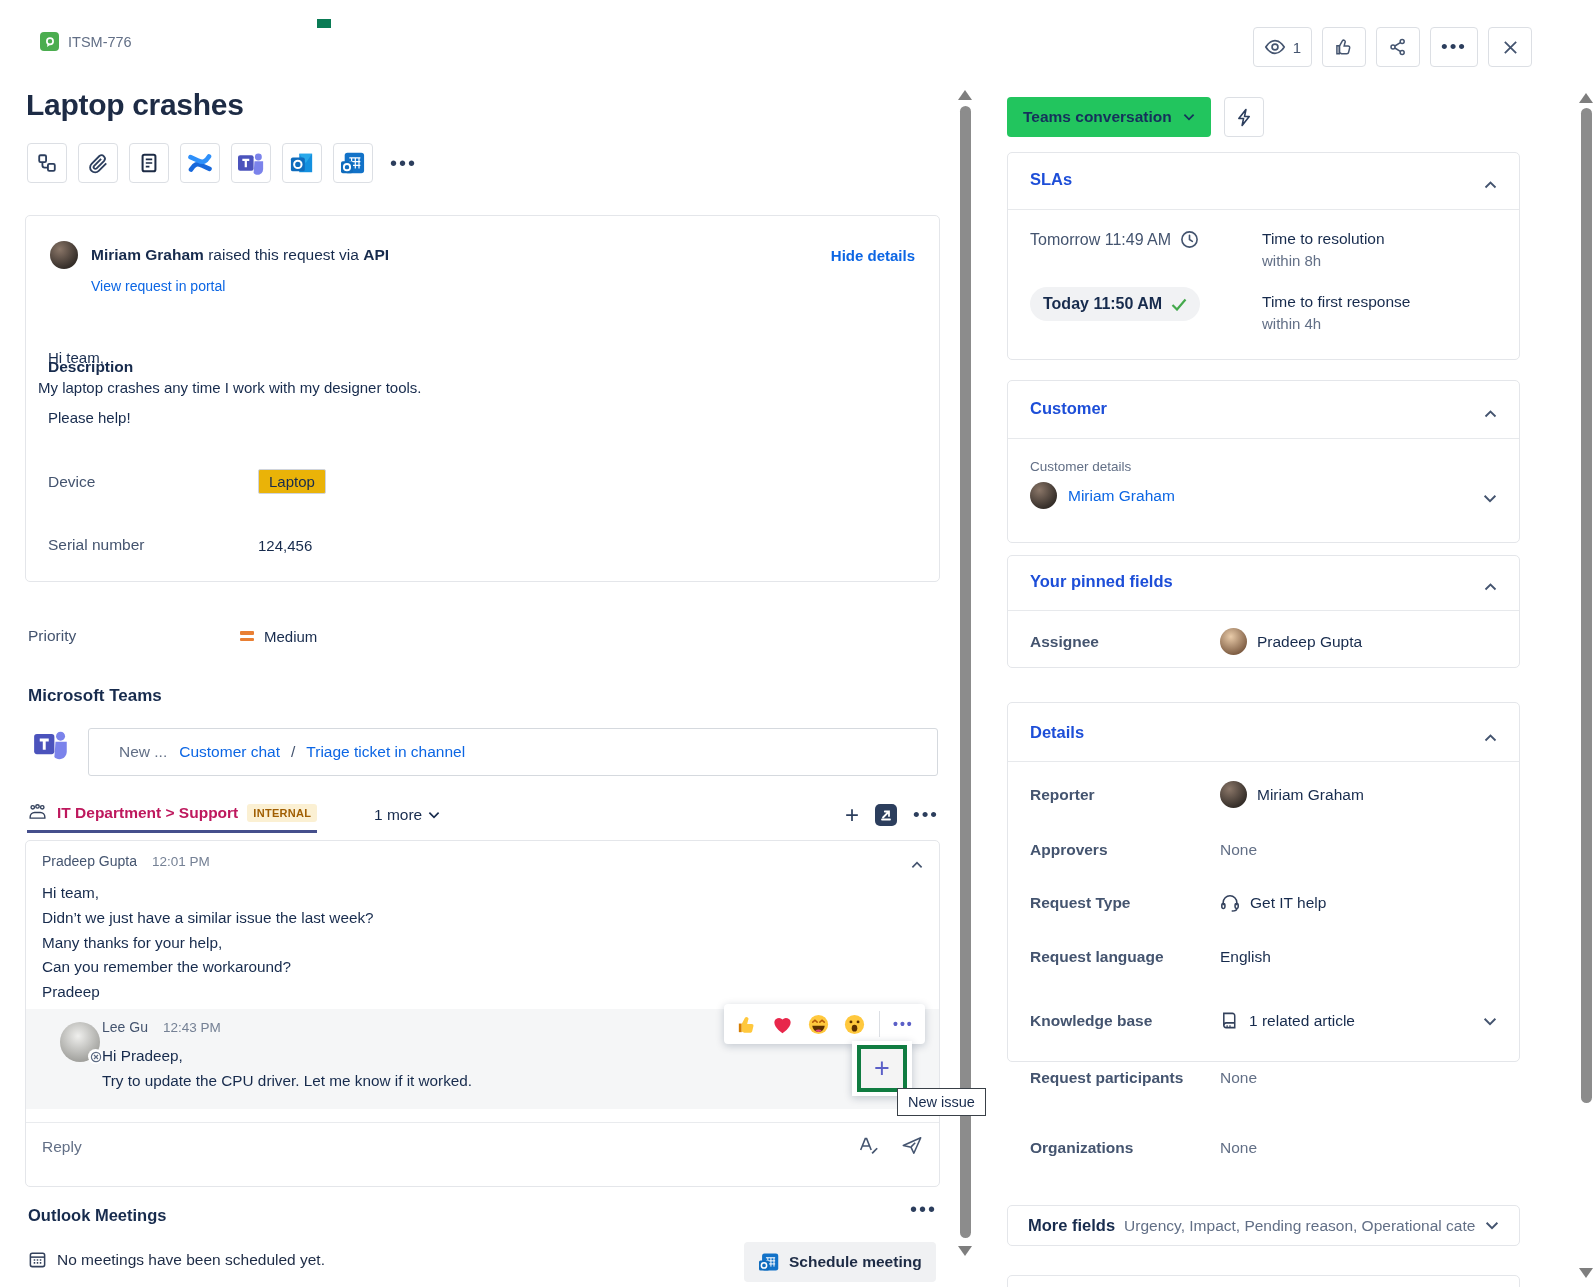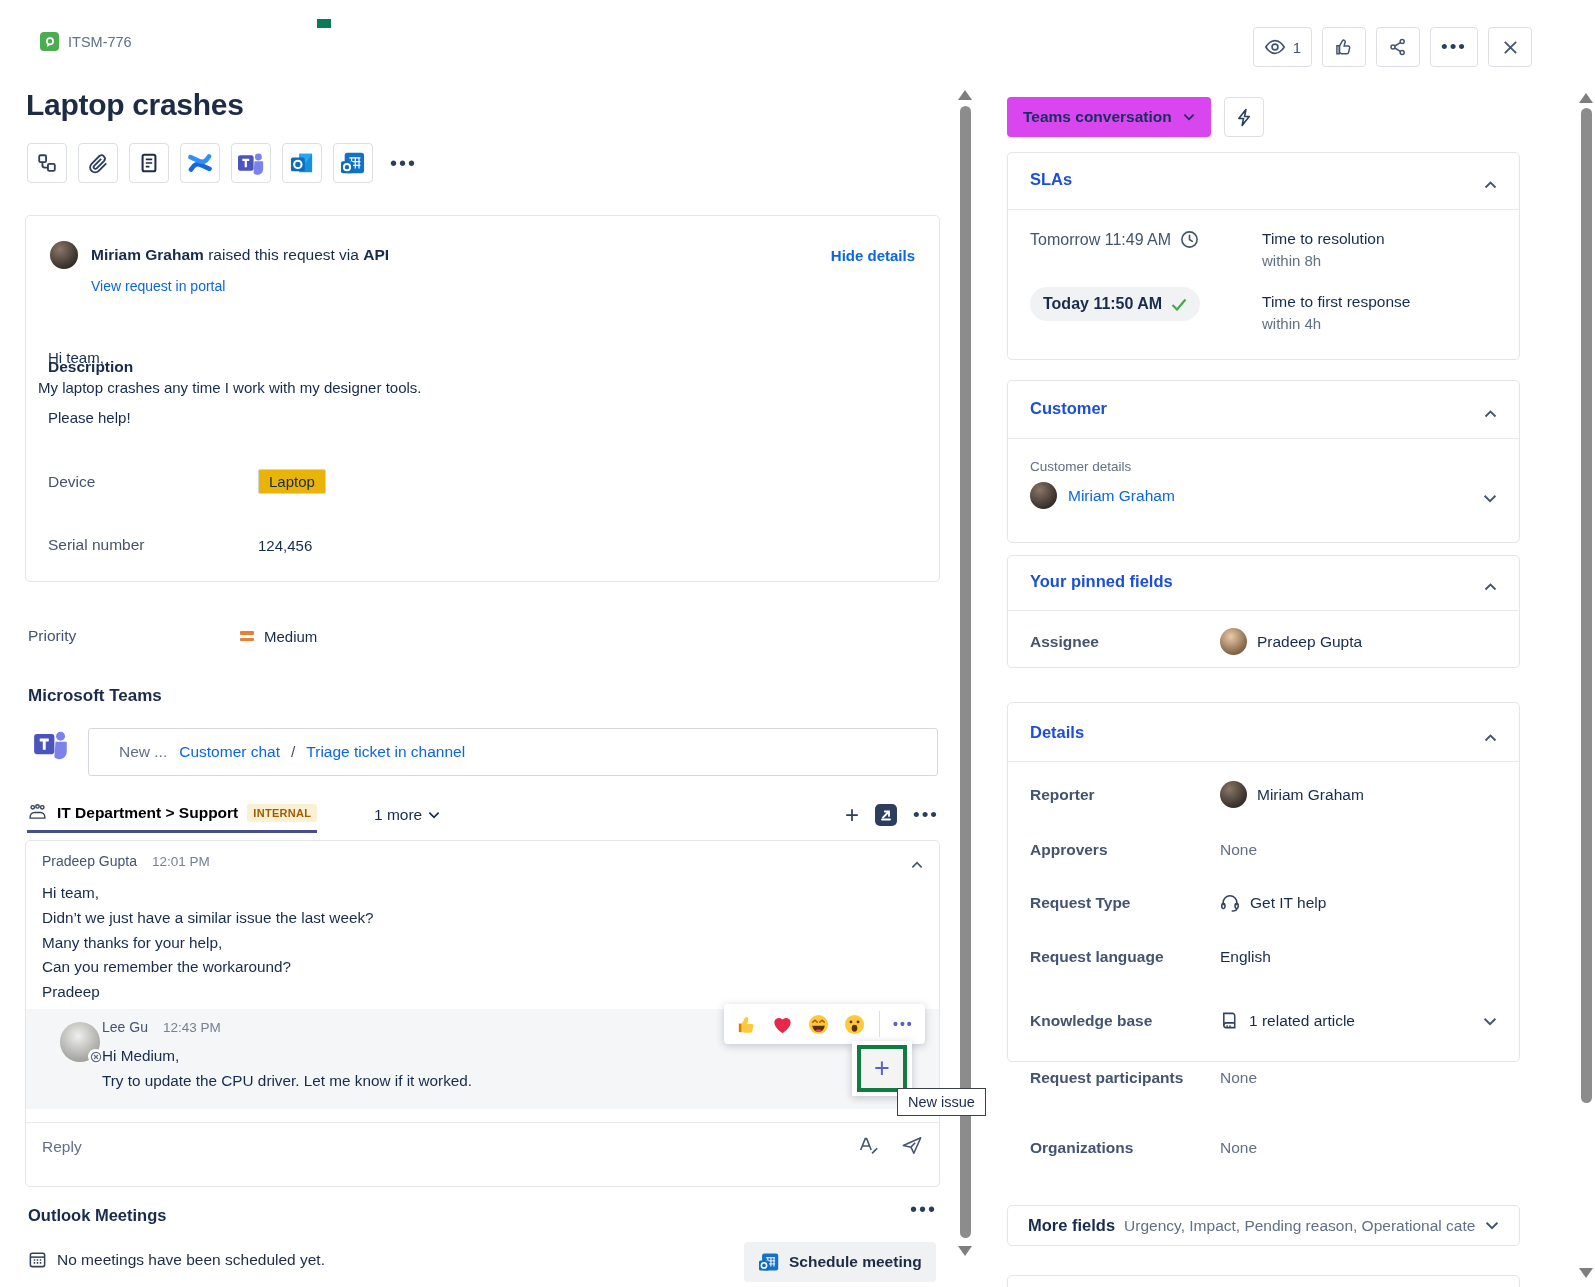--- a/index.html
+++ b/index.html
@@ -44,21 +44,21 @@
   
   .mst-head{left:28px;top:686px;font-size:17px;font-weight:700;}
   .mst-logo{left:33px;top:727px;}
   .mst-box{left:88px;top:728px;width:850px;height:48px;border:1px solid #D5D9DE;border-radius:3px;
            display:flex;align-items:center;padding-left:30px;box-sizing:border-box;font-size:15.5px;}
   .mst-new{color:#626F86;margin-right:12px;}
   .mst-sep{color:#44546F;margin:0 11px;}
   
   .chat-tab{left:27px;top:803px;display:inline-flex;align-items:center;gap:9px;
             padding-bottom:8px;border-bottom:3px solid #454F8C;}
-  .chat-tab-title{font-size:15.5px;font-weight:600;color:#000000;}
+  .chat-tab-title{font-size:15.5px;font-weight:600;color:#be185d;}
   .badge-internal{background:#FBF0D3;color:#A05E03;font-size:11px;font-weight:700;
                   padding:3px 6px;border-radius:3px;letter-spacing:.3px;}
   .tab-more{font-size:15.5px;color:#172B4D;margin-left:6px;display:flex;gap:6px;align-items:center;}
   .chat-actions{left:845px;top:804px;display:flex;gap:16px;align-items:center;}
   .plus-plain{font-size:24px;color:#2C3E5D;font-weight:400;line-height:20px;}
   .dots{font-size:19px;color:#2C3E5D;letter-spacing:2px;}
   
   .chat-card{left:25px;top:840px;width:913px;height:345px;}
   .msg-author{font-size:14px;color:#44546F;}
   .msg-time{font-size:13.5px;color:#758195;margin-left:15px;}
@@ -91,21 +91,21 @@
   .ol-btn{left:744px;top:1242px;height:40px;background:#F0F1F3;border-radius:4px;padding:0 14px;
           display:flex;gap:9px;align-items:center;font-weight:700;font-size:15.5px;color:#1D2B45;}
   
   .tri-up{width:0;height:0;border-left:7px solid transparent;border-right:7px solid transparent;border-bottom:10px solid #7E7E7E;}
   .tri-down{width:0;height:0;border-left:7px solid transparent;border-right:7px solid transparent;border-top:10px solid #7E7E7E;}
   .thumb{width:11px;background:#8C8C8C;border-radius:6px;}
   
   .top-actions{right:63px;top:27px;display:flex;gap:10px;}
   .ta-btn{height:40px;min-width:44px;padding:0 10px;gap:7px;color:#44546F;font-size:15px;}
   
-  .tc-btn{left:1007px;top:97px;height:40px;background:#d946ef;border-radius:4px;padding:0 16px;
+  .tc-btn{left:1007px;top:97px;height:40px;background:#22c55e;border-radius:4px;padding:0 16px;
           display:flex;gap:11px;align-items:center;color:#15305B;font-weight:600;font-size:15.5px;}
   .bolt-btn{left:1224px;top:97px;width:40px;height:40px;}
   .side-card{left:1007px;width:513px;box-sizing:border-box;}
   .card-head{position:absolute;left:22px;font-size:16.5px;font-weight:700;color:#1d4ed8;}
   .card-chev{position:absolute;right:22px;}
   .card-div{position:absolute;left:0;right:0;height:1px;background:#E7E9EC;}
   .sla-row{position:absolute;left:22px;right:22px;display:flex;align-items:flex-start;}
   .sla-left{width:232px;display:flex;align-items:center;gap:9px;color:#44546F;font-size:16px;flex:none;}
   .sla-right{display:flex;flex-direction:column;gap:4px;}
   .sla-name{font-size:15.5px;color:#172B4D;}
@@ -319,21 +319,21 @@
               <circle cx="6" cy="6" r="4.6"></circle>
               <path d="M4 4l4 4M8 4L4 8"></path>
             </svg>
         </span>
       </span>
       <span class="m2-head">
         <span class="msg-author">Lee Gu</span>
         <span class="msg-time">12:43 PM</span>
       </span>
       <span class="m2-lines">
-        <div>Hi Medium,</div>
+        <div>Hi Pradeep,</div>
         <div>Try to update the CPU driver. Let me know if it worked.</div>
       </span>
     </div>
 
     <div class="reactions">
       <svg width="23" height="23" viewBox="0 0 24 24">
           <path d="M4 11h3v9H4z" fill="#D67D02"></path>
           <path d="M7 19.4l2.6 1.3h6.2c1.1 0 2-.8 2.2-1.9l1.2-5a2 2 0 0 0-2-2.4h-4.5l.9-3.7A1.8 1.8 0 0 0 10.4 5L7 11.4z" fill="#FFC83D"></path>
         </svg>
       <svg width="23" height="23" viewBox="0 0 24 24">

